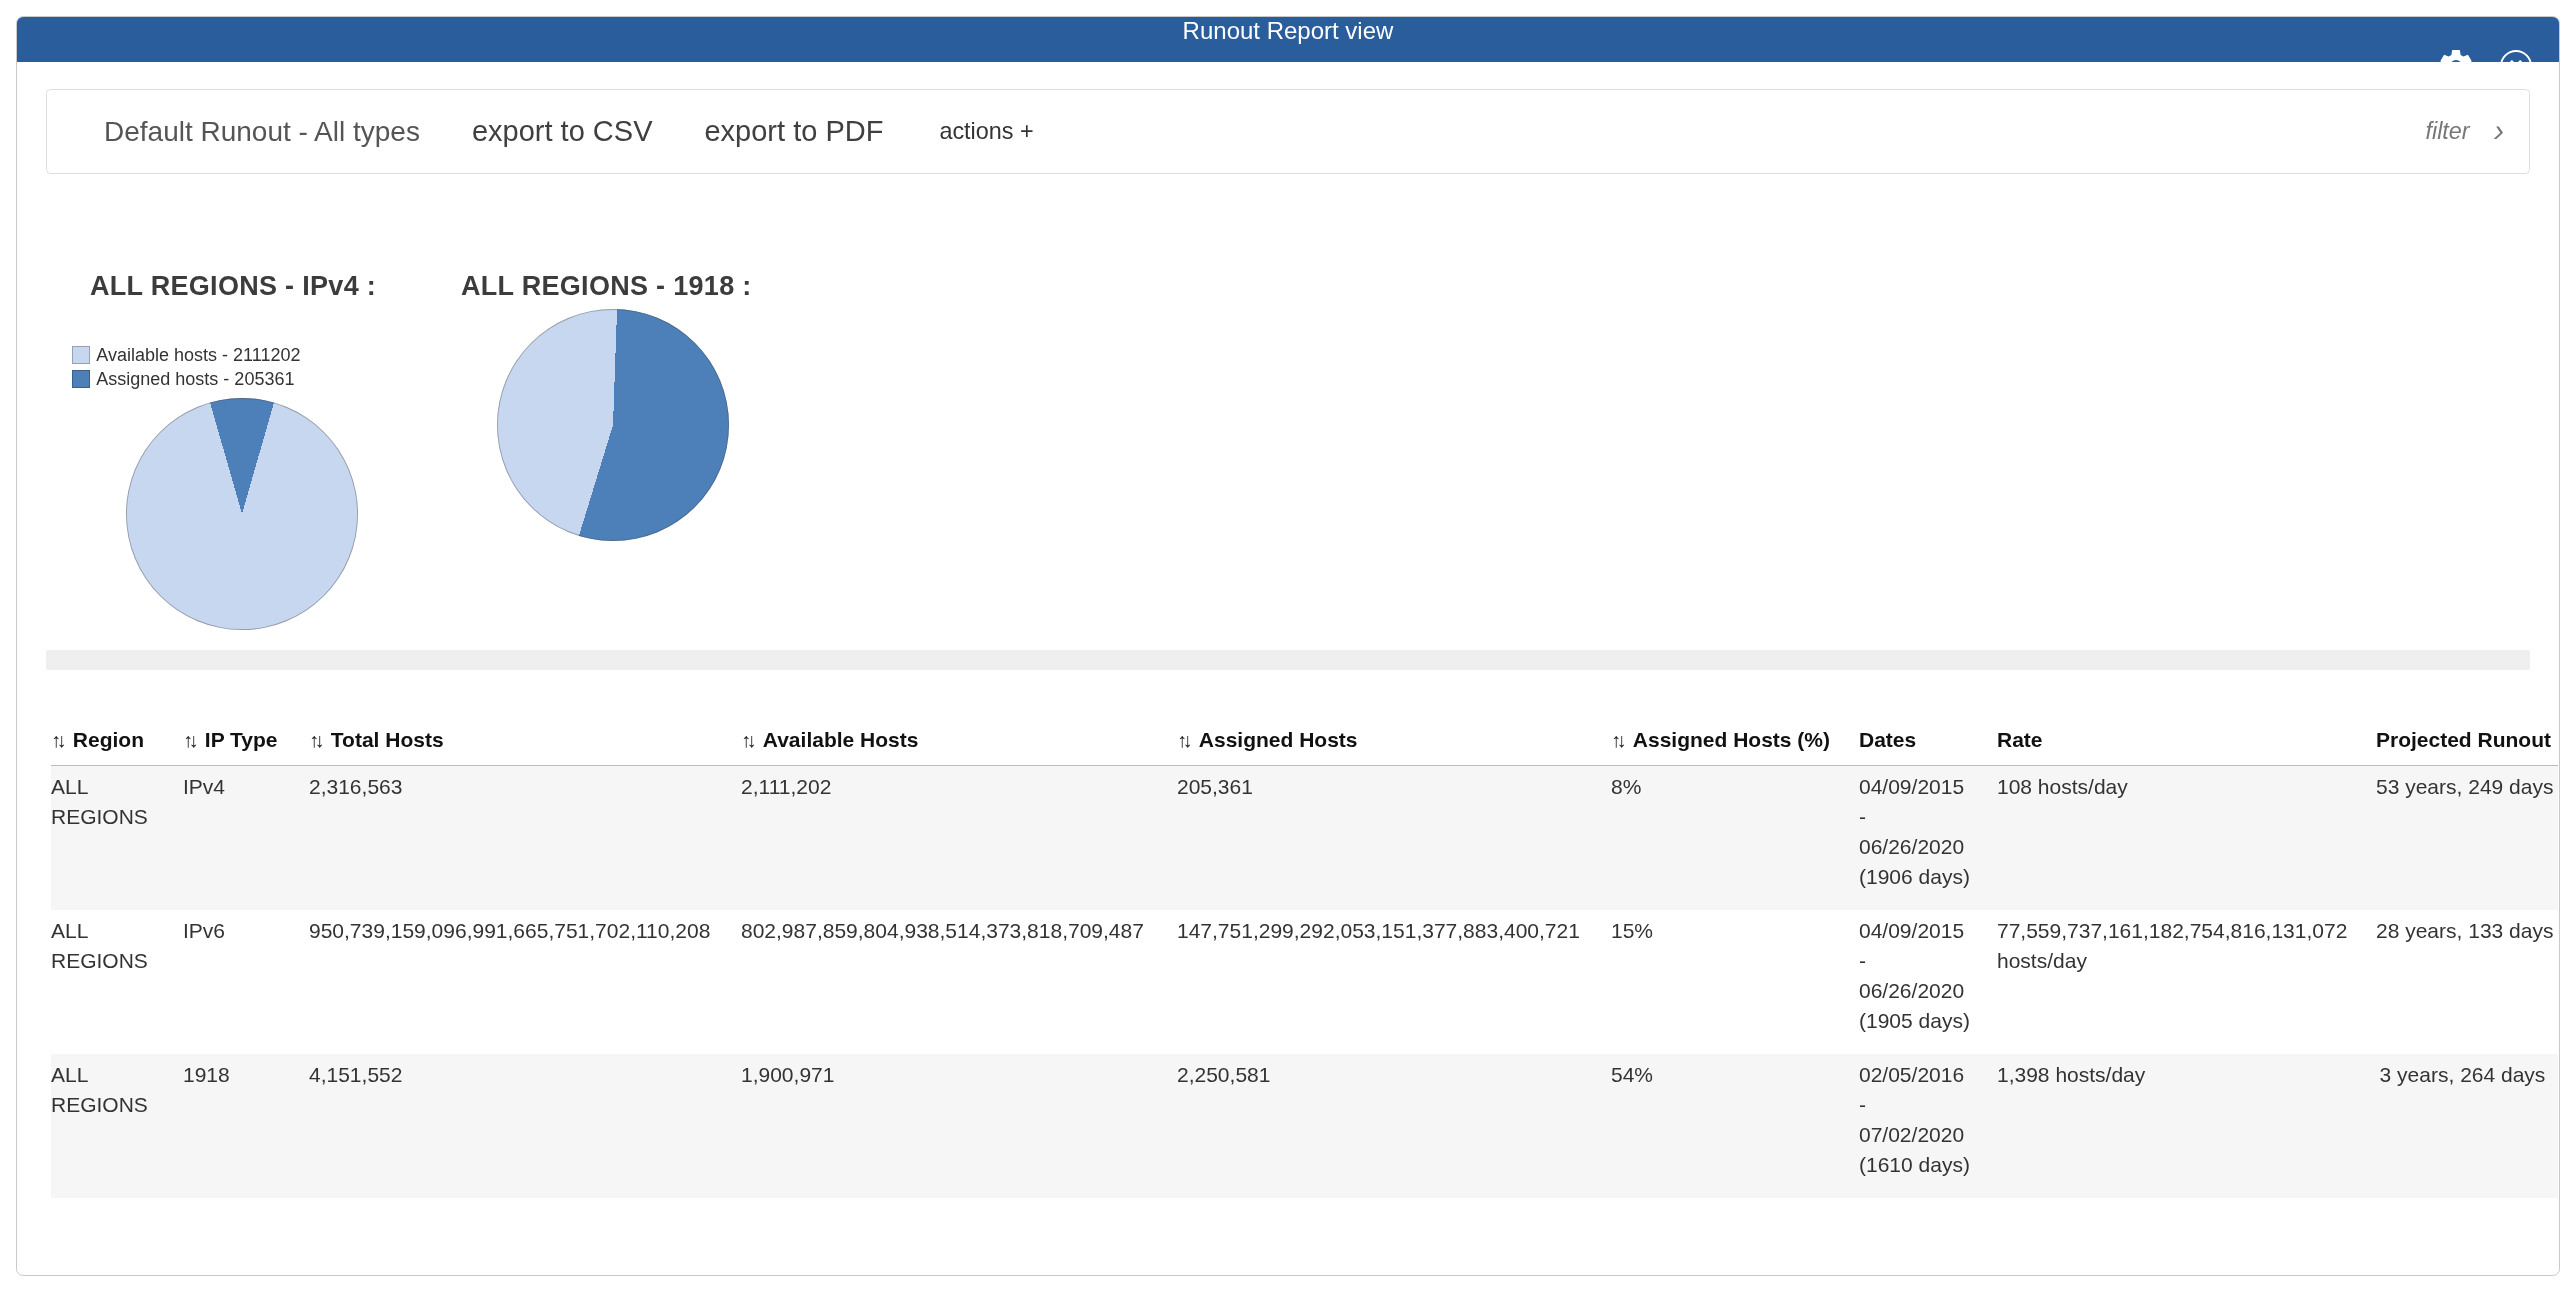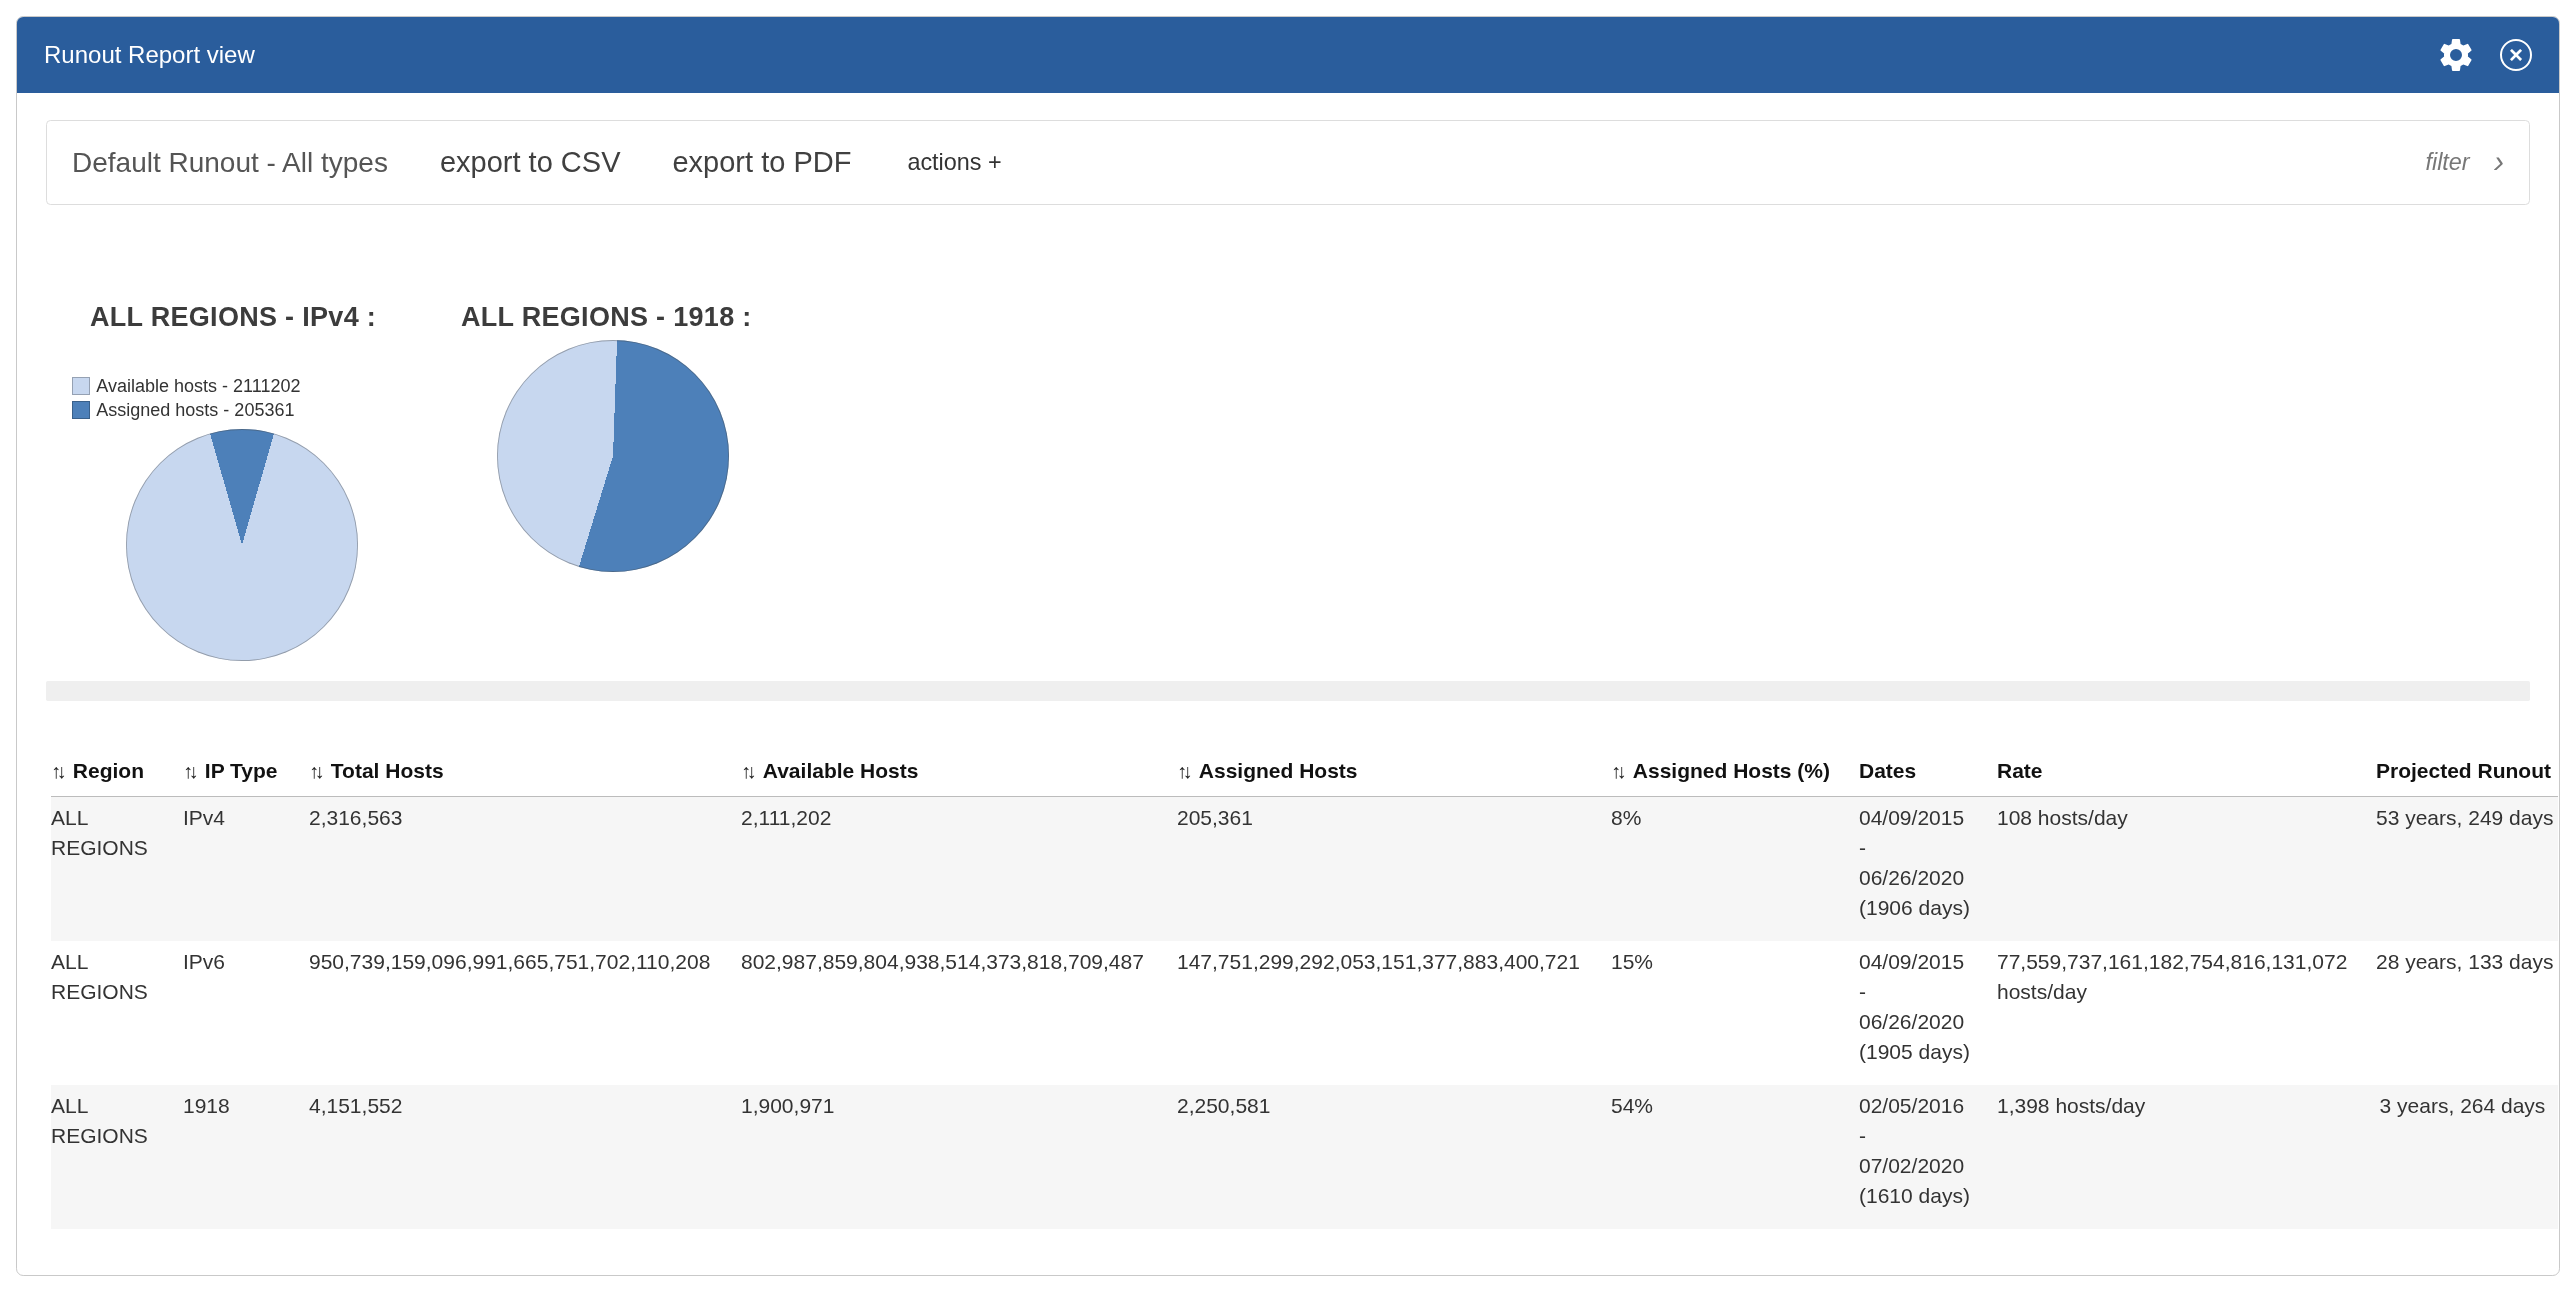--- a/index.html
+++ b/index.html
@@ -7,36 +7,36 @@
     width:2576px;height:1300px;overflow:hidden;position:relative;
     font-family:"Liberation Sans","DejaVu Sans",sans-serif;
     -webkit-font-smoothing:antialiased;
   }
   .window{
     position:absolute;left:16px;top:16px;width:2544px;height:1260px;
     border:0.9px solid #c9c9c9;border-radius:7.2px;overflow:hidden;background:#fff;
     box-sizing:border-box;
   }
   .titlebar{
-    height:76px;display:flex;align-items:center;padding:0 27px;box-sizing:border-box;
+    height:45px;display:flex;align-items:center;padding:0 27px;box-sizing:border-box;flex-direction:column;
   }
   .titlebar-title{color:#ffffff;font-size:24px;}
   .titlebar-icons{margin-left:auto;display:flex;align-items:center;gap:23.4px;}
   .gear-wrap{width:41px;height:41px;display:flex;align-items:center;justify-content:center;cursor:pointer;}
   .gear-svg{width:40px;height:40px;display:block;}
   .close-btn{
     width:32px;height:32px;border:2.7px solid #fff;border-radius:50%;
     display:flex;align-items:center;justify-content:center;
     color:#fff;font-size:24px;font-weight:bold;line-height:1;box-sizing:border-box;cursor:pointer;
   }
   .toolbar{
     margin:27px 29px 0;border:0.9px solid #dddddd;border-radius:4.5px;height:85px;
     display:flex;align-items:center;padding:0 25px;box-sizing:border-box;background:#fff;
   }
-  .toolbar-title{font-size:28px;color:#555555;}
+  .toolbar-title{font-size:28px;color:#555555;margin-left:32px;}
   .toolbar-link{font-size:29px;color:#404040;margin-left:52px;cursor:pointer;}
   .toolbar-actions{font-size:23.4px;color:#333333;margin-left:56px;cursor:pointer;}
   .toolbar-filter{margin-left:auto;font-size:23.4px;color:#777777;display:flex;align-items:center;gap:24px;cursor:pointer;font-style:italic;}
   .toolbar-filter .chev{font-size:31px;line-height:0.8;color:#777777;}
 
   .charts-row{display:flex;padding:97px 0 0 55px;}
   .chart-block{width:371px;}
   .chart-title{font-size:27px;font-weight:bold;color:#3c3c3c;padding-left:18px;letter-spacing:0.3px;white-space:nowrap;}
   .chart-legend{margin-top:41px;}
   .legend-item{display:flex;align-items:center;height:24px;}

